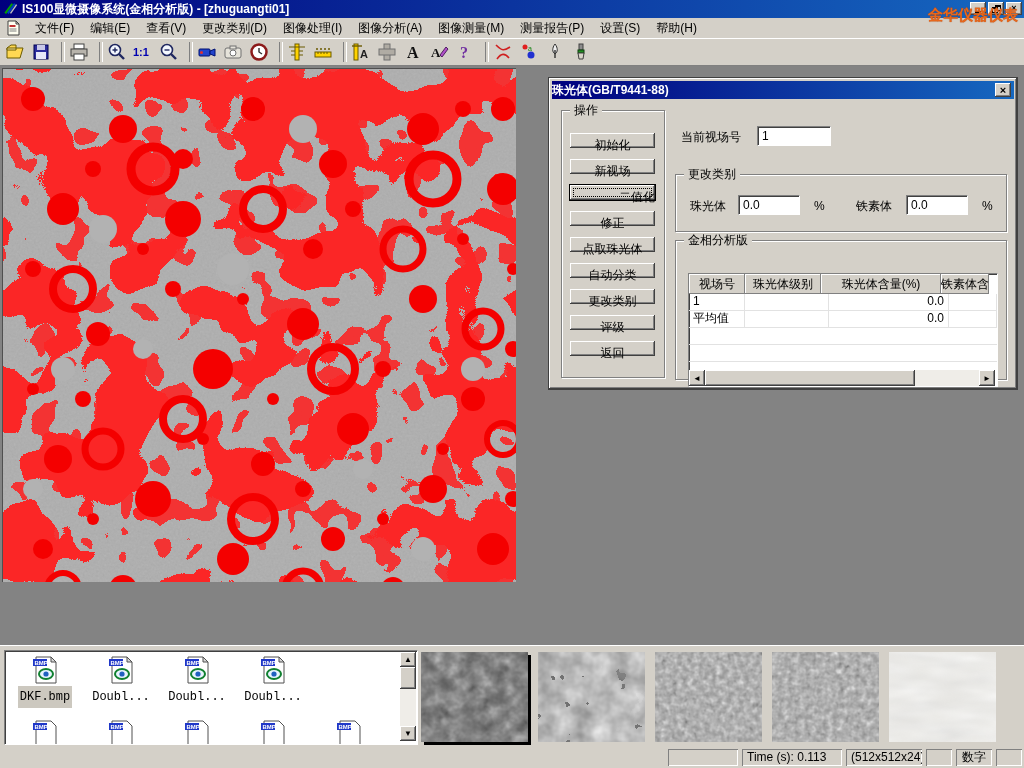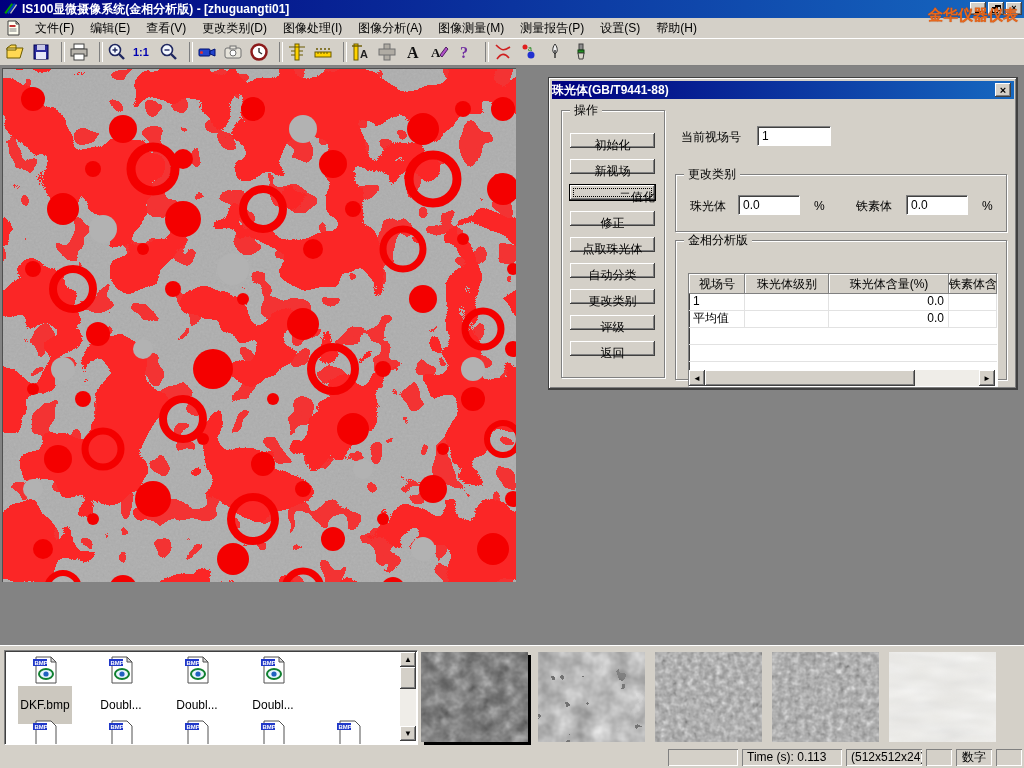--- a/index.html
+++ b/index.html
@@ -67,21 +67,21 @@
           display:flex;align-items:center;justify-content:center;font-size:8px;color:#000;flex:none;}
   .sb-track{background:#efede8;}
   .sb-thumb{background:#d4d0c8;box-shadow:inset -1px -1px 0 #404040,inset 1px 1px 0 #fff,inset -2px -2px 0 #808080;}
   .hscroll{position:absolute;display:flex;height:16px;}
   
   .gallery{left:0;top:645px;width:1024px;height:101px;background:#d4d0c8;border-top:1px solid #fff;box-sizing:border-box;}
   .filelist{left:4px;top:4px;width:412px;height:93px;overflow:hidden;}
   .file-row{position:absolute;left:2px;top:4px;display:flex;}
   .file-row.second{top:68px;}
   .file-item{width:76px;display:flex;flex-direction:column;align-items:center;}
-  .file-label{font-family:Liberation Sans, sans-serif;font-size:12px;margin-top:1px;padding:12px 2px;white-space:nowrap;}
+  .file-label{font-family:Liberation Mono, monospace;font-size:12px;margin-top:1px;padding:4px 2px;white-space:nowrap;}
   .file-label.selected{background:#ccc8bf;}
   .vscroll{position:absolute;right:1px;top:1px;width:16px;height:89px;}
   .vscroll .sb-btn{width:16px;height:15px;}
   .vscroll .sb-track{position:absolute;top:15px;bottom:15px;left:0;right:0;}
   .vscroll .sb-thumb{position:absolute;top:15px;left:0;width:16px;height:22px;}
   .thumb{position:absolute;top:6px;width:107px;height:90px;}
   .thumb.selected{box-shadow:3px 3px 0 #000;}
   
   .statusbar{left:0;top:746px;width:1024px;height:22px;background:#d4d0c8;}
   .sp{position:absolute;top:3px;height:17px;box-shadow:inset 1px 1px 0 #808080,inset -1px -1px 0 #fff;
@@ -418,21 +418,21 @@
       <span class="lbl" style="left:180px;top:24px;">铁素体</span>
       <div class="field" style="left:230px;top:20px;width:62px;">0.0</div>
       <span class="lbl" style="left:306px;top:24px;">%</span>
     </div>
 
     <div class="groupbox" style="left:126px;top:162px;width:330px;height:138px;">
       <span class="legend">金相分析版</span>
       <div class="grid-table" style="left:12px;top:16px;width:308px;height:112px;margin-top:16px;">
         <div class="thead">
           <span class="th" style="width:56px;">视场号</span>
-          <span class="th" style="width:84px;text-align:center;">珠光体级别</span>
+          <span class="th" style="width:76px;text-align:center;">珠光体级别</span>
           <span class="th" style="width:120px;">珠光体含量(%)</span>
           <span class="th" style="width:48px;">铁素体含量(%)</span>
         </div>
         <div class="tr">
           <span class="td" style="width:56px;">1</span>
           <span class="td" style="width:84px;"></span>
           <span class="td num" style="width:120px;">0.0</span>
           <span class="td" style="width:48px;"></span>
         </div>
         <div class="tr">

